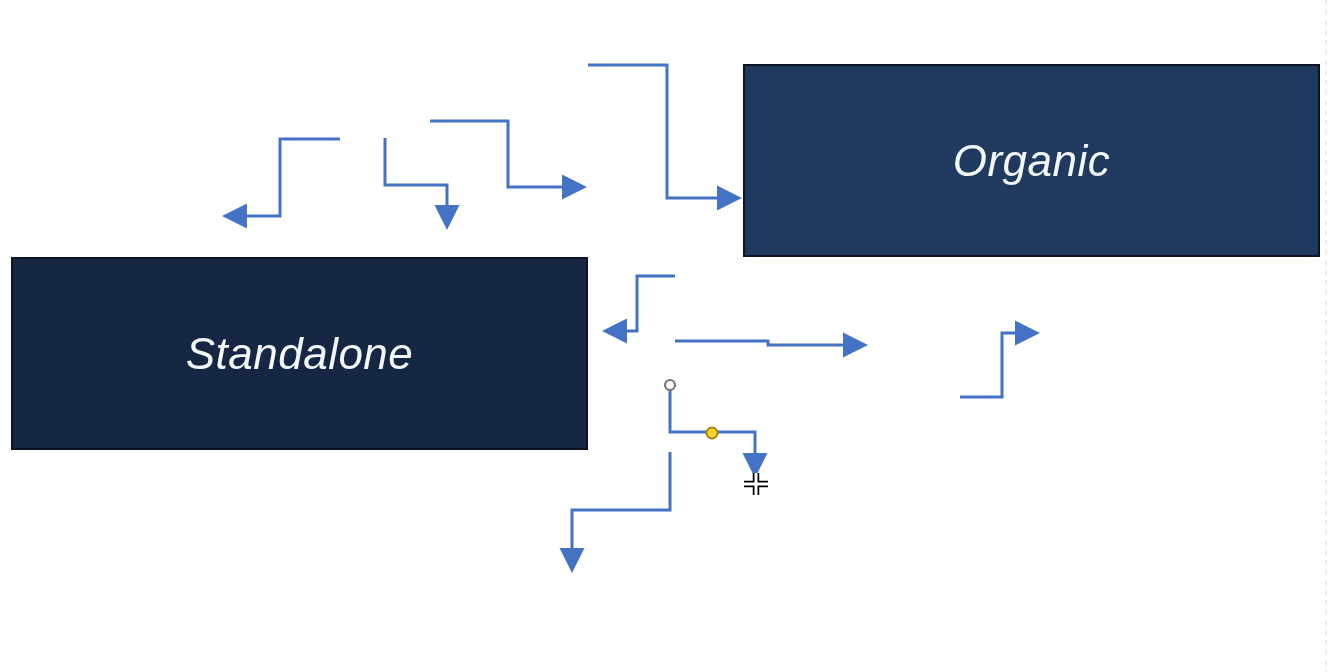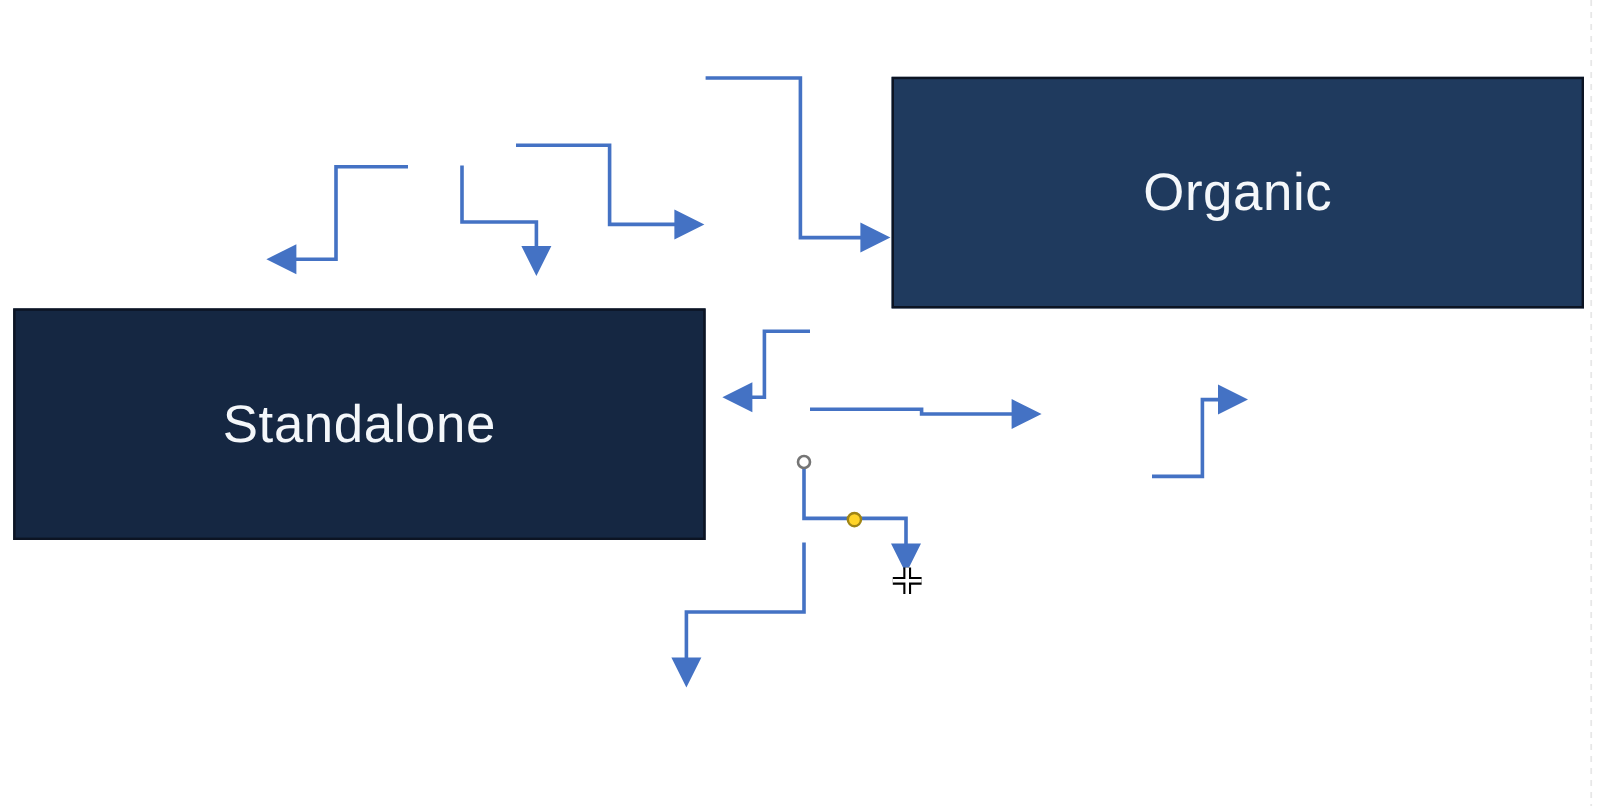--- a/index.html
+++ b/index.html
@@ -4,21 +4,21 @@
 <style>
   html,body{margin:0;padding:0;background:#ffffff;}
   #slide-canvas{
     position:relative;width:1337px;height:672px;overflow:hidden;
     background:#ffffff;font-family:"Liberation Sans",sans-serif;
   }
   #nodes-layer,#connector-layer{position:absolute;left:0;top:0;width:1337px;height:672px;}
   #connector-layer{pointer-events:none;}
   .node{
     position:absolute;display:flex;align-items:center;justify-content:center;
-    box-sizing:border-box;border-style:solid;border-width:2px;
+    box-sizing:border-box;border-style:solid;border-width:2px;font-style:italic;
   }
   .node-label{
     color:#F4F7FA;font-size:44px;letter-spacing:0.5px;line-height:1;
     white-space:nowrap;
   }
 </style>
 </head>
 <body>
 
 <div id="slide-canvas">

